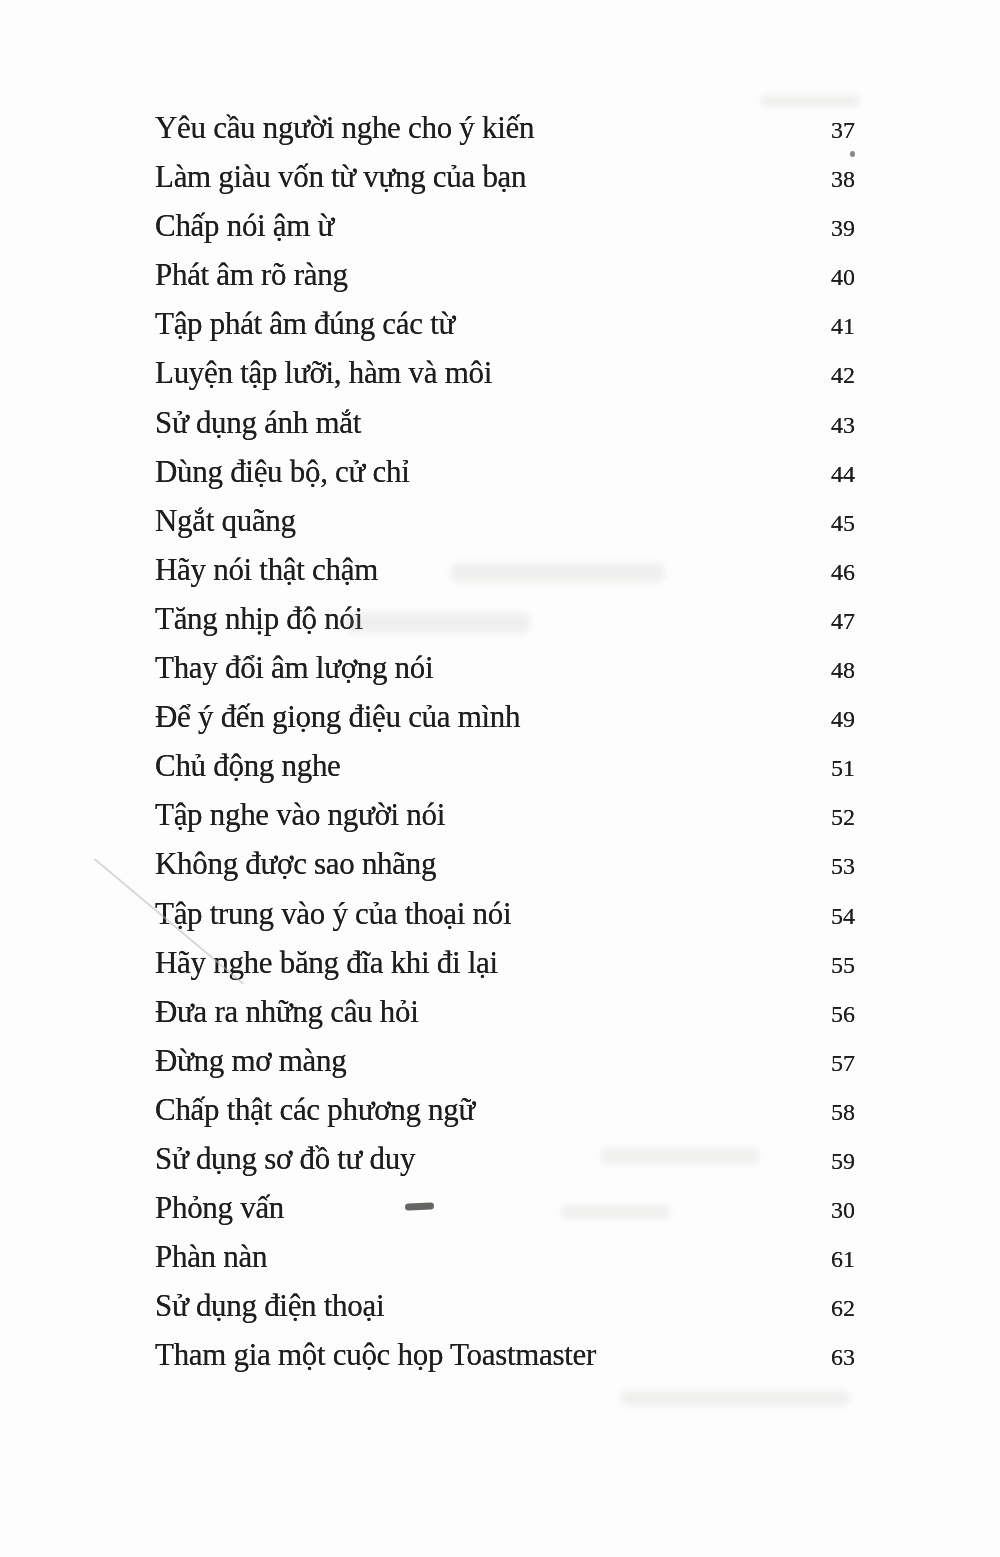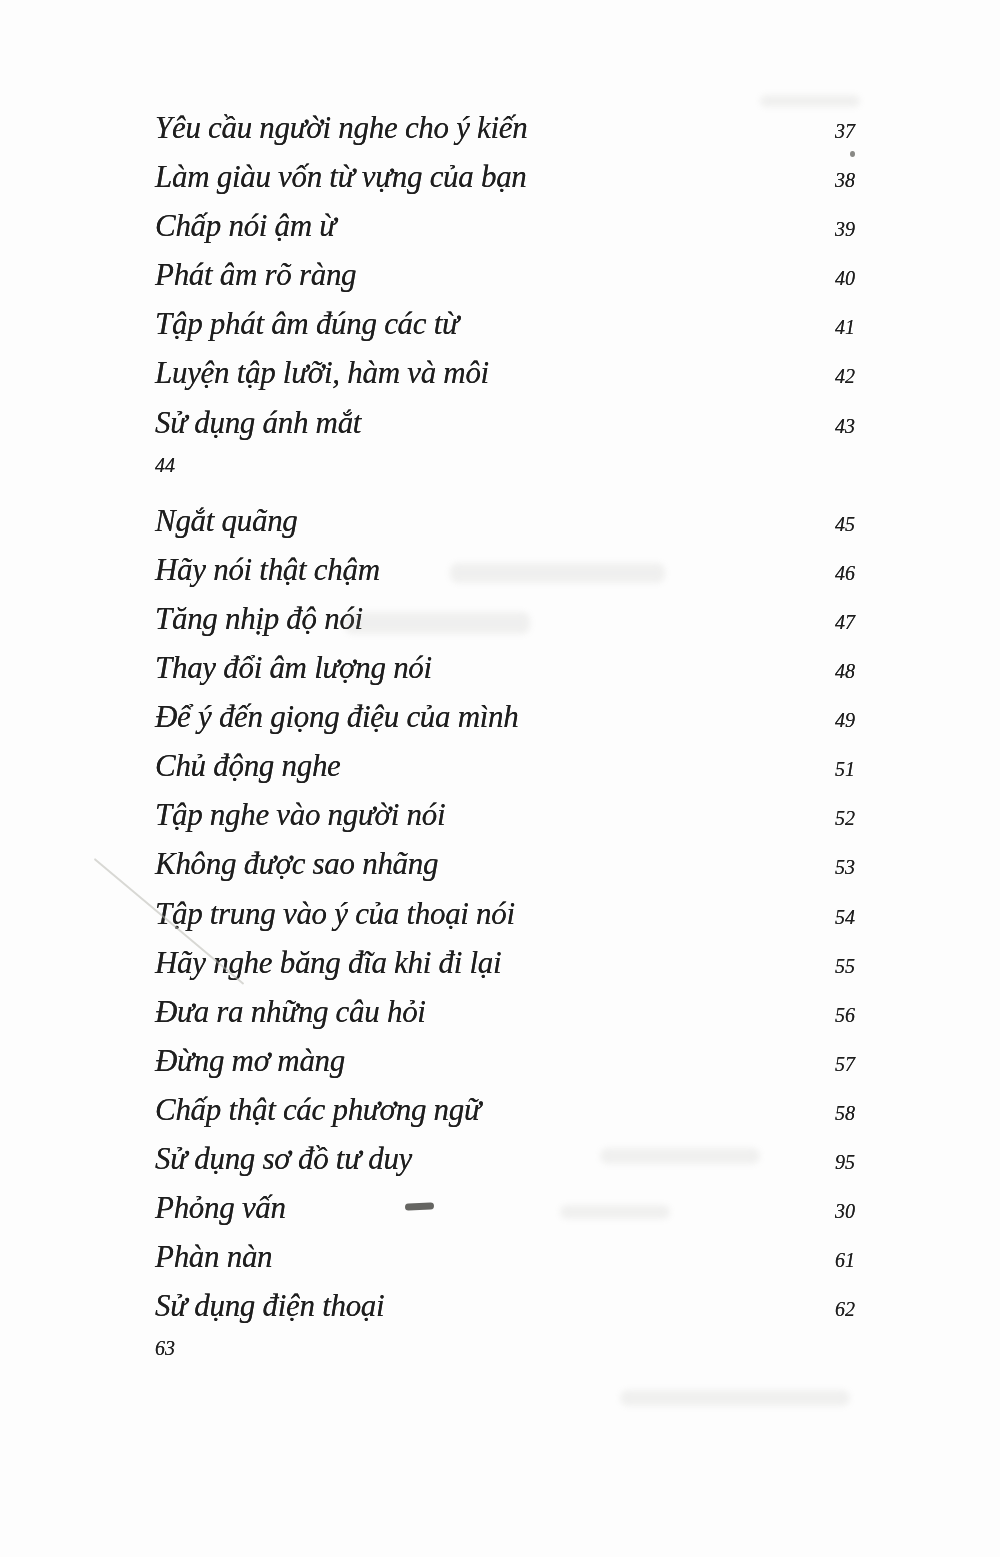--- a/index.html
+++ b/index.html
@@ -18,32 +18,31 @@
     position: absolute;
     top: 110px;
     left: 155px;
     right: 145px;
   }
   .toc-row {
     display: flex;
     justify-content: space-between;
     align-items: baseline;
     height: 49.1px;
-    font-style: italic;
     color: #1e1e1e;
   }
   .toc-label {
     font-size: 31px;
     letter-spacing: -0.3px;
     white-space: nowrap;
     
     text-shadow: 0 0 0.4px #333;
   }
   .toc-page {
-    font-size: 20px;
+    font-size: 24px;
     text-shadow: 0 0 0.4px #333;
   }
   
   .artifact {
     position: absolute;
     pointer-events: none;
   }
   .ghost {
     background: #9a9a94;
     opacity: 0.13;
@@ -116,20 +115,21 @@
     <span class="toc-label">Luyện tập lưỡi, hàm và môi</span>
     <span class="toc-page">42</span>
   </div>
 
   <div class="toc-row">
     <span class="toc-label">Sử dụng ánh mắt</span>
     <span class="toc-page">43</span>
   </div>
 
   <div class="toc-row">
+    <span class="toc-label">Dùng điệu bộ, cử chỉ</span>
     <span class="toc-page">44</span>
   </div>
 
   <div class="toc-row">
     <span class="toc-label">Ngắt quãng</span>
     <span class="toc-page">45</span>
   </div>
 
   <div class="toc-row">
     <span class="toc-label">Hãy nói thật chậm</span>
@@ -187,39 +187,40 @@
     <span class="toc-page">57</span>
   </div>
 
   <div class="toc-row">
     <span class="toc-label">Chấp thật các phương ngữ</span>
     <span class="toc-page">58</span>
   </div>
 
   <div class="toc-row">
     <span class="toc-label">Sử dụng sơ đồ tư duy</span>
-    <span class="toc-page">95</span>
+    <span class="toc-page">59</span>
   </div>
 
   <div class="toc-row">
     <span class="toc-label">Phỏng vấn</span>
     <span class="toc-page">30</span>
   </div>
 
   <div class="toc-row">
     <span class="toc-label">Phàn nàn</span>
     <span class="toc-page">61</span>
   </div>
 
   <div class="toc-row">
     <span class="toc-label">Sử dụng điện thoại</span>
     <span class="toc-page">62</span>
   </div>
 
   <div class="toc-row">
+    <span class="toc-label">Tham gia một cuộc họp Toastmaster</span>
     <span class="toc-page">63</span>
   </div>
 </div>
 
   <div class="artifact ghost ghost-1"></div>
   <div class="artifact ghost ghost-2"></div>
   <div class="artifact ghost ghost-3"></div>
   <div class="artifact ghost ghost-4"></div>
   <div class="artifact ghost ghost-5"></div>
   <div class="artifact ghost ghost-6"></div>

